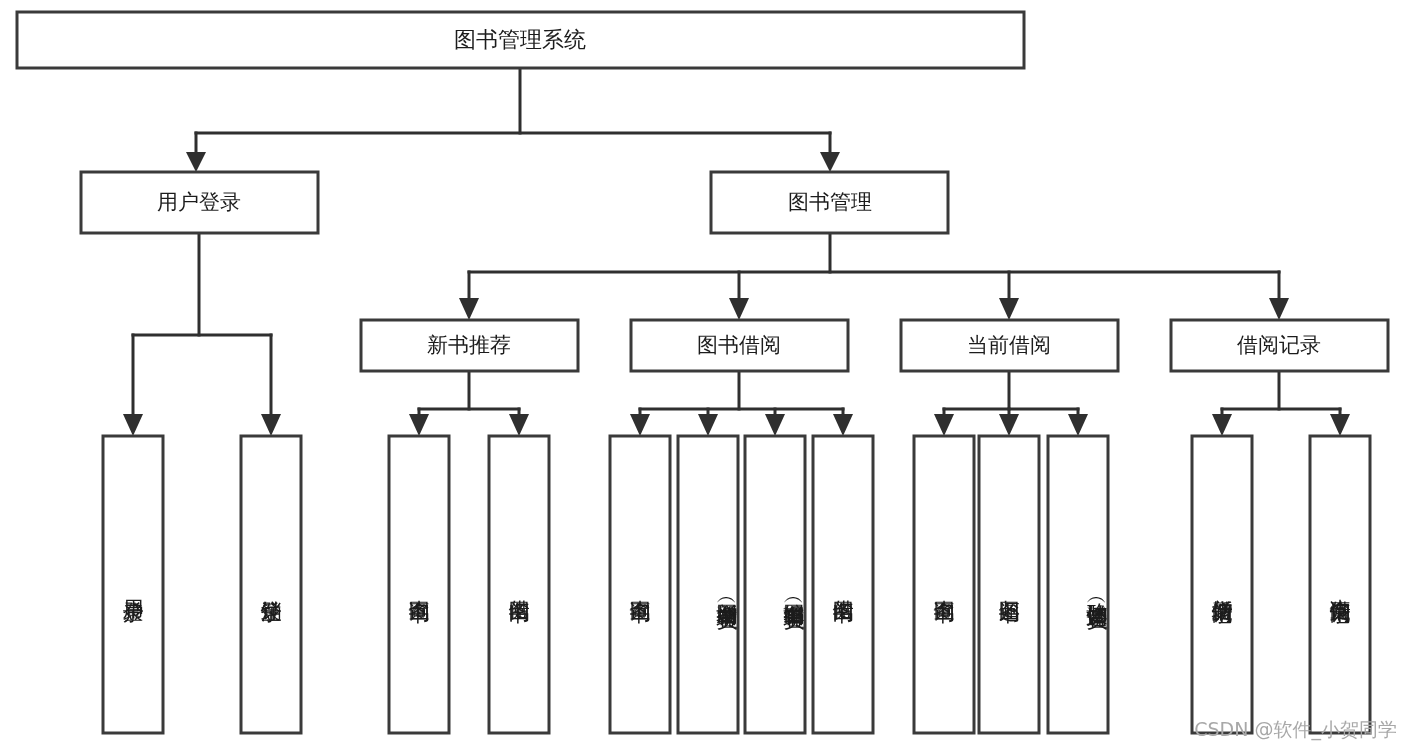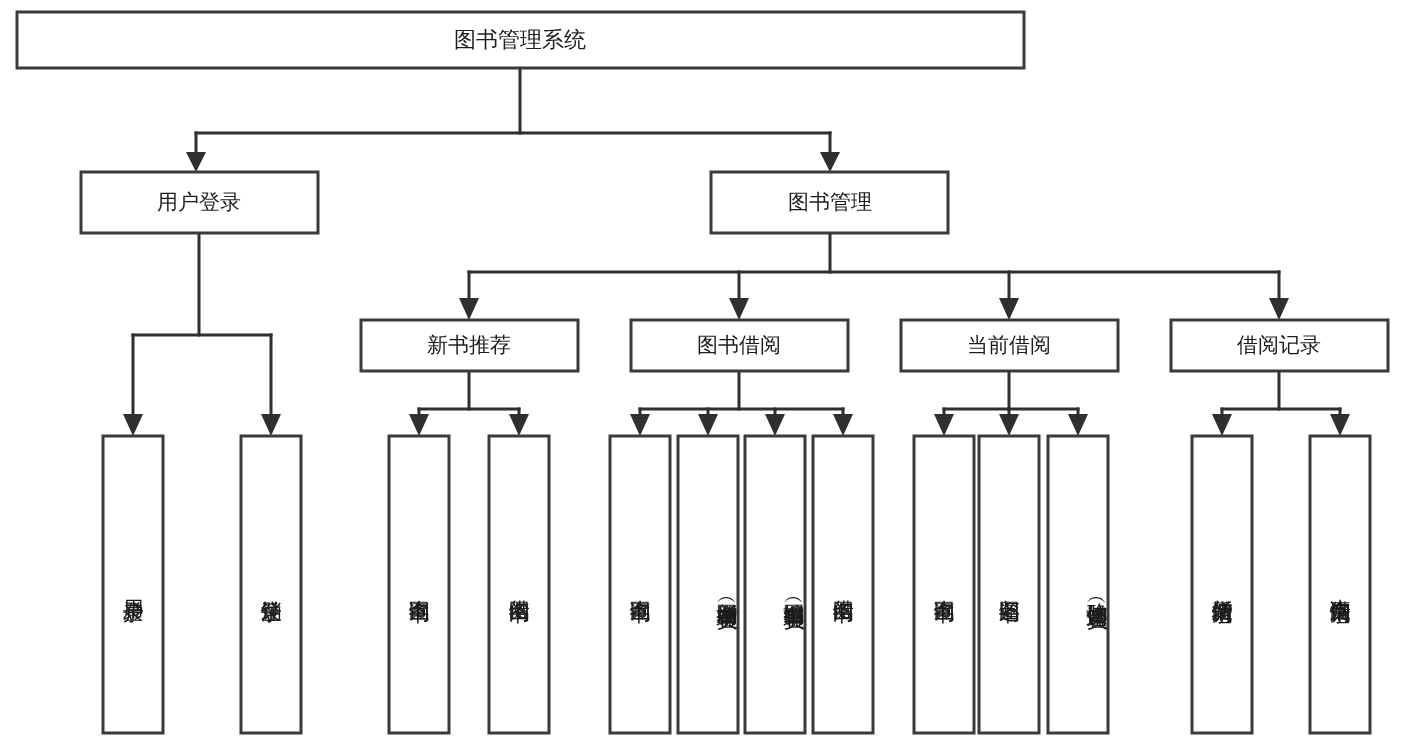--- a/index.html
+++ b/index.html
@@ -151,13 +151,14 @@
   <div class="vlabel" style="left:745px;top:436px;width:60px;height:297px;align-items:flex-start;padding-top:12px;box-sizing:border-box;">编辑图书（管理员）</div>
   <div class="vlabel" style="left:813px;top:436px;width:60px;height:297px;">借阅图书</div>
 
   <div class="vlabel" style="left:914px;top:436px;width:60px;height:297px;">查询图书</div>
   <div class="vlabel" style="left:979px;top:436px;width:60px;height:297px;">归还图书</div>
   <div class="vlabel" style="left:1048px;top:436px;width:60px;height:297px;align-items:flex-start;padding-top:12px;box-sizing:border-box;">确认归还（管理员）</div>
 
   <div class="vlabel" style="left:1192px;top:436px;width:60px;height:297px;">新增借阅记录</div>
   <div class="vlabel" style="left:1310px;top:436px;width:60px;height:297px;">查询借阅记录</div>
 
+  <div class="watermark">CSDN @软件_小贺同学</div>
 </div>
 
 </body></html>

